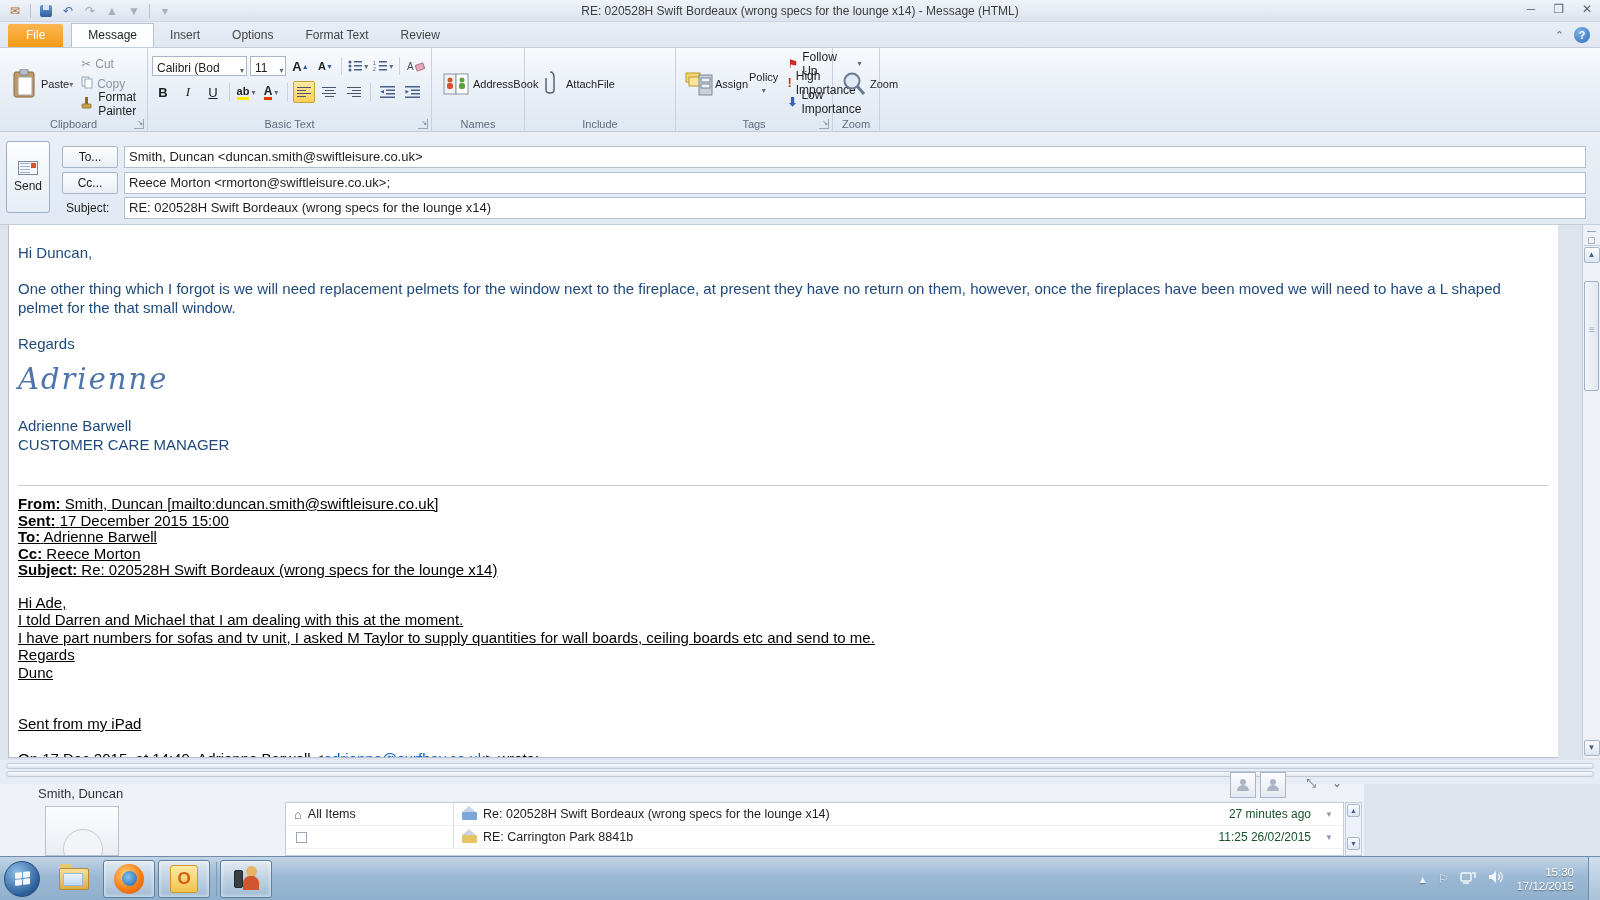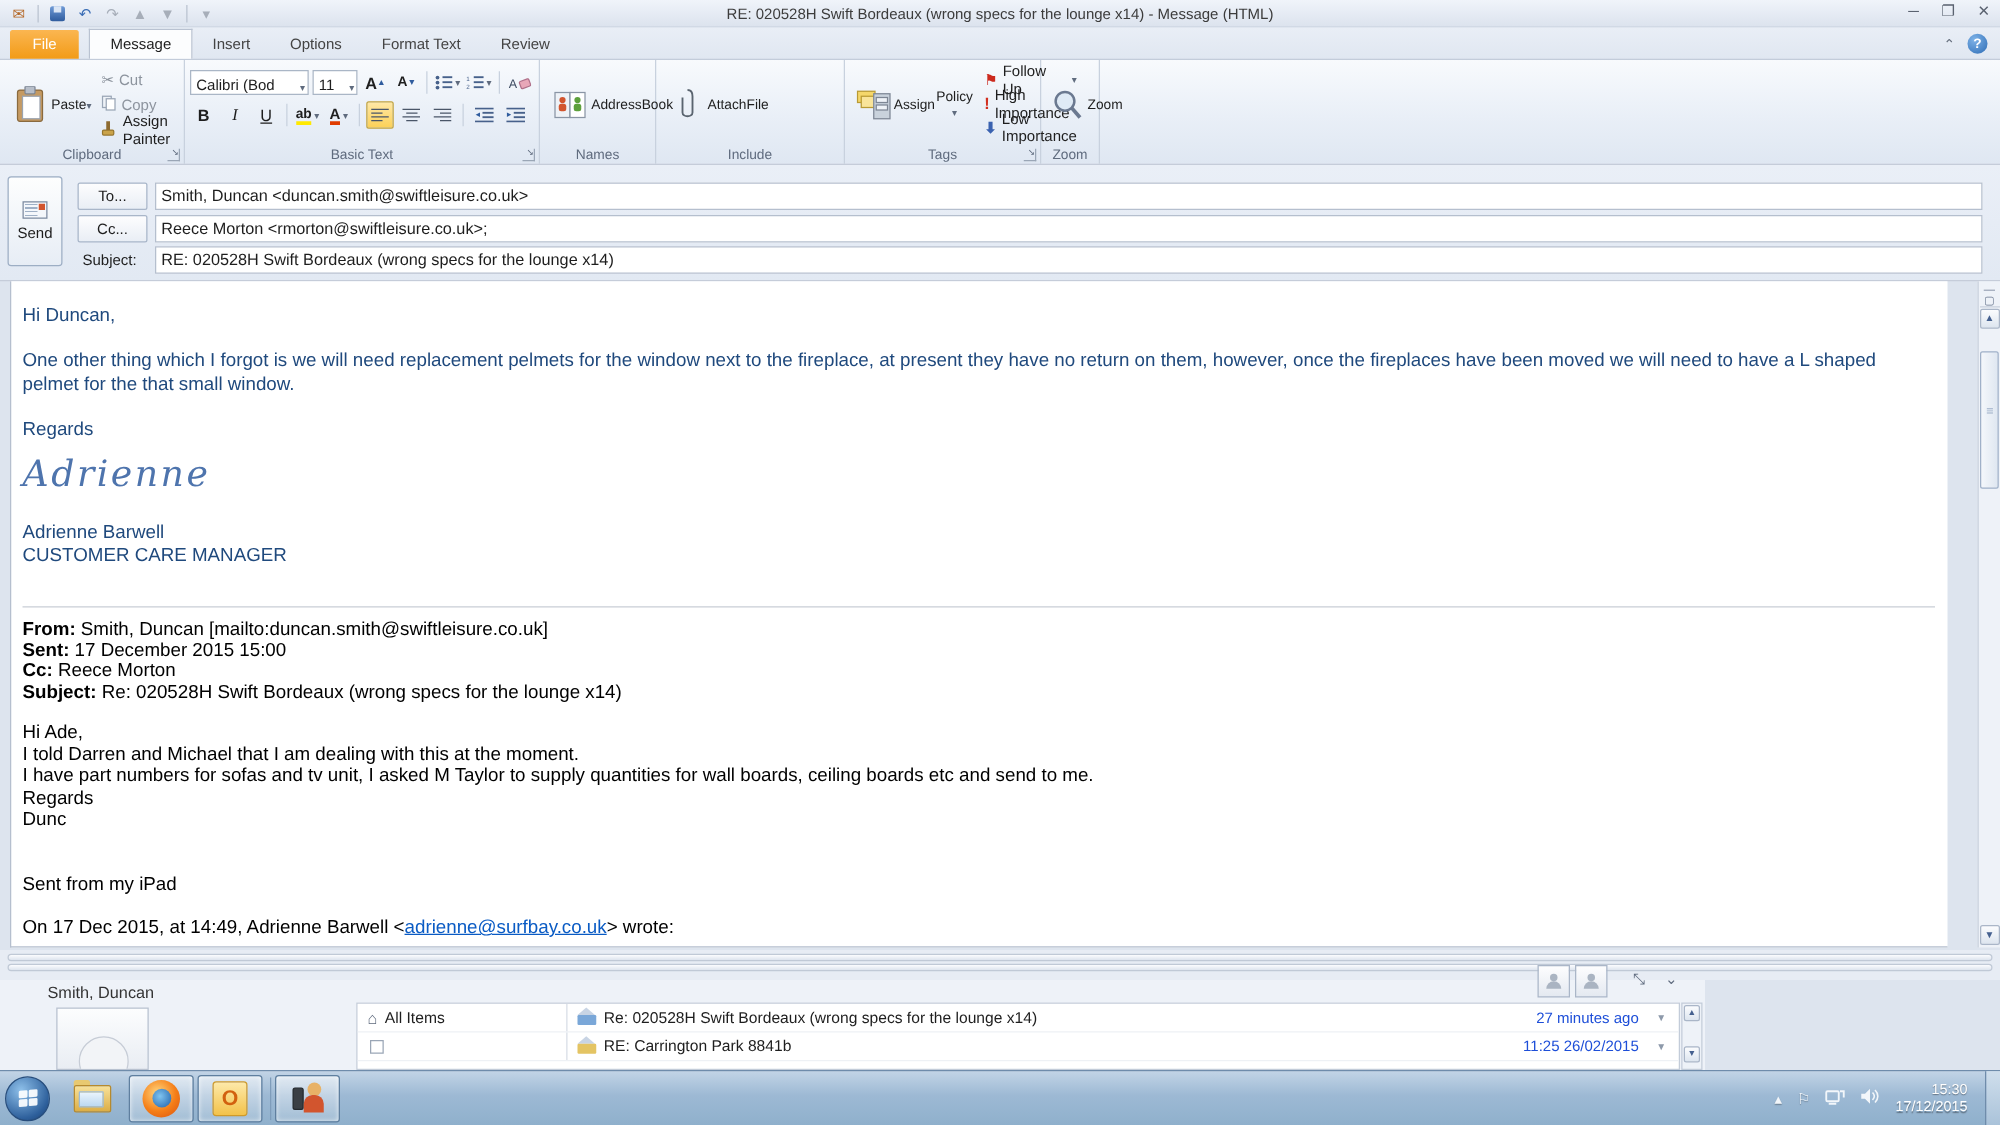--- a/index.html
+++ b/index.html
@@ -88,21 +88,21 @@
     border:1px solid #b5bfce; font-size:13px; line-height:20px; padding:0 4px; white-space:nowrap; overflow:hidden; }
   .hdr-label { position:absolute; left:66px; font-size:12px; color:#1e1e1e; }
   .resolved { }
 
   
   #bodyarea { position:absolute; left:8px; top:225px; width:1550px; height:533px;
     background:#fff; border-left:1px solid #b5bfce; border-bottom:1px solid #b5bfce; overflow:hidden; }
   #bodytext { padding:18px 10px 0 9px; font-size:15px; color:#1F497D; line-height:19px; }
   .sp { height:17px; }
   .script-sig { font-family:"DejaVu Serif", cursive; font-style:italic; font-size:29px; color:#4e74ad; letter-spacing:2px; }
-  .quoted { color:#000; }
+  .quoted { color:#000;text-decoration:underline; }
   .quoted .b { font-weight:bold; }
   .qline { line-height:16.5px; }
   .q2line { line-height:17.5px; }
   hr.qsep { border:none; border-top:1px solid #c9ced6; margin:14px 0 10px 0; }
   a.maillink { color:#0a5bc4; text-decoration:underline; }
 
   
   #vscroll { position:absolute; right:0; top:225px; width:18px; height:533px;
     background:#eef2f8; border-left:1px solid #c8d0dc; }
   .sbtn { width:16px; height:16px; margin:1px auto; background:linear-gradient(#fbfcfe,#dde5ef);
@@ -132,21 +132,21 @@
   .pp-ctl { position:absolute; top:-8px; color:#5f6b7e; font-size:12px; }
 
   #pp-list { position:absolute; left:285px; top:18px; right:20px; height:54px; background:#fff;
     border:1px solid #c3ccd9; overflow:hidden; }
   .pp-row { display:flex; align-items:center; height:23px; border-bottom:1px solid #eef1f5; }
   .pp-nav { width:168px; display:flex; align-items:center; gap:6px; padding-left:8px; height:100%;
     border-right:1px solid #d7dde6; font-size:12.5px; }
   .houseicon { color:#5f6b7e; font-size:13px; }
   .chk { width:11px; height:11px; border:1px solid #9aa6b6; background:#fff; margin-left:2px; }
   .pp-subj { flex:1; display:flex; align-items:center; gap:6px; padding-left:8px; font-size:12.5px; }
-  .pp-time { width:150px; text-align:right; font-size:12px; color:#1d4ed8; padding-right:4px; }
+  .pp-time { width:150px; text-align:right; font-size:12px; color:#14532d; padding-right:4px; }
   .pp-dd { width:28px; color:#8d99aa; font-size:8px; text-align:center; }
   .mailico { width:15px; height:11px; position:relative; display:inline-block; }
   .mailico .flap { position:absolute; left:0; top:-3px; width:0; height:0;
     border-left:7.5px solid transparent; border-right:7.5px solid transparent; border-bottom:6px solid #c8d4e4; }
   .mailico .bodyp { position:absolute; left:0; top:3px; width:15px; height:8px; border-radius:1px; }
   .mailico.blue .bodyp { background:#7aa7d8; } .mailico.gold .bodyp { background:#e4c463; }
   #pp-scroll { position:absolute; right:2px; top:18px; width:17px; height:54px; background:#eef2f8; border:1px solid #c3ccd9; }
   #pp-scroll .sbtn { width:13px; height:13px; line-height:11px; font-size:7px; }
 
   
@@ -244,21 +244,21 @@
                 <rect x="1" y="1" width="7" height="9" fill="#eef2f7" stroke="#9aa6b6"></rect>
                 <rect x="4" y="3" width="7" height="9" fill="#fff" stroke="#9aa6b6"></rect>
               </svg></span>
           <span class="disabledtxt">Copy</span>
         </div>
         <div class="smallrow">
           <span><svg width="13" height="13">
                 <rect x="1" y="8" width="9" height="4" rx="1" fill="#caa34a" stroke="#97762e"></rect>
                 <rect x="4" y="1" width="3" height="7" fill="#8d6a2f"></rect>
               </svg></span>
-          <span>Assign Painter</span>
+          <span>Format Painter</span>
         </div>
       </div>
     </div>
     <span class="grp-label">Clipboard</span>
     <span class="launcher">↘</span>
   </div>
 
   <div class="grp" style="width:284px;">
     <div class="btrow">
       <div class="combo" style="width:118px;">
@@ -508,20 +508,21 @@
     <div class="script-sig">Adrienne</div>
     <div class="sp"></div>
       <div class="sp" style="height:10px"></div>
     <div>Adrienne Barwell</div>
     <div>CUSTOMER CARE MANAGER</div>
     <div class="sp"></div>
     <hr class="qsep">
     <div class="quoted">
       <div class="qline"><span class="b">From:</span> <span>Smith, Duncan [mailto:duncan.smith@swiftleisure.co.uk]</span></div>
       <div class="qline"><span class="b">Sent:</span> <span>17 December 2015 15:00</span></div>
+      <div class="qline"><span class="b">To:</span> <span>Adrienne Barwell</span></div>
       <div class="qline"><span class="b">Cc:</span> <span>Reece Morton</span></div>
       <div class="qline"><span class="b">Subject:</span> <span>Re: 020528H Swift Bordeaux (wrong specs for the lounge x14)</span></div>
       <div class="sp" style="height:15px"></div>
       <div class="q2line">Hi Ade,</div>
       <div class="q2line">I told Darren and Michael that I am dealing with this at the moment.</div>
       <div class="q2line">I have part numbers for sofas and tv unit, I asked M Taylor to supply quantities for wall boards, ceiling boards etc and send to me.</div>
       <div class="q2line">Regards</div>
       <div class="q2line">Dunc</div>
       <div class="sp"></div>
         <div class="sp"></div>

